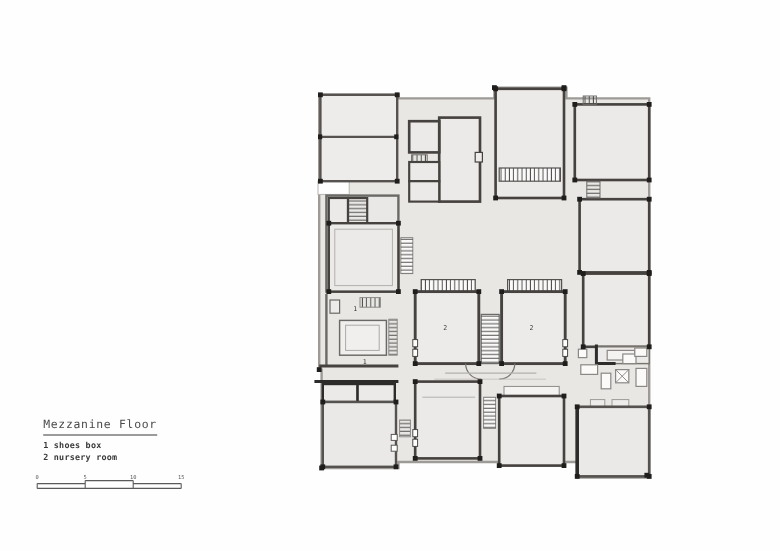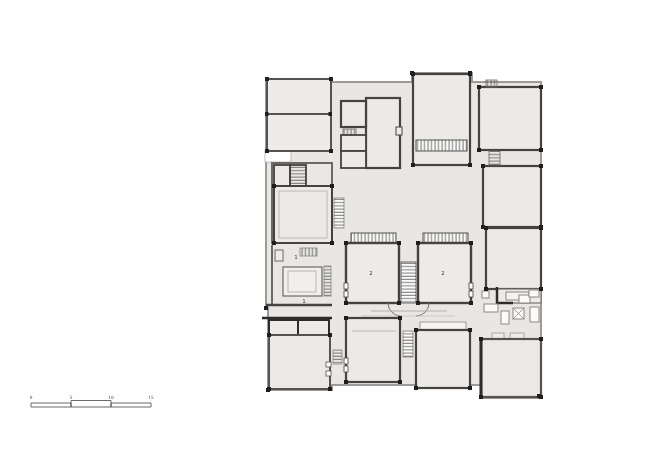--- a/index.html
+++ b/index.html
@@ -232,14 +232,19 @@
 
     <g>
       <path d="M31,407 H151 M31,403 V407 M71,403 V407 M111,403 V407 M151,403 V407 M31,403 H71 M111,403 H151 M71,400.5 H111 M71,400.5 V407 M111,400.5 V407" fill="none" stroke="#5a5a5a" stroke-width="0.9"></path>
       <text x="31" y="399" text-anchor="middle" class="ticklabel">0</text>
       <text x="71" y="399" text-anchor="middle" class="ticklabel">5</text>
       <text x="111" y="399" text-anchor="middle" class="ticklabel">10</text>
       <text x="151" y="399" text-anchor="middle" class="ticklabel">15</text>
     </g>
   </svg>
 
+  <div class="title-block">
+    <div class="title">Mezzanine Floor</div>
+    <div class="legend-line">1 shoes box</div>
+    <div class="legend-line">2 nursery room</div>
+  </div>
 
 </div>
 
 </body></html>

